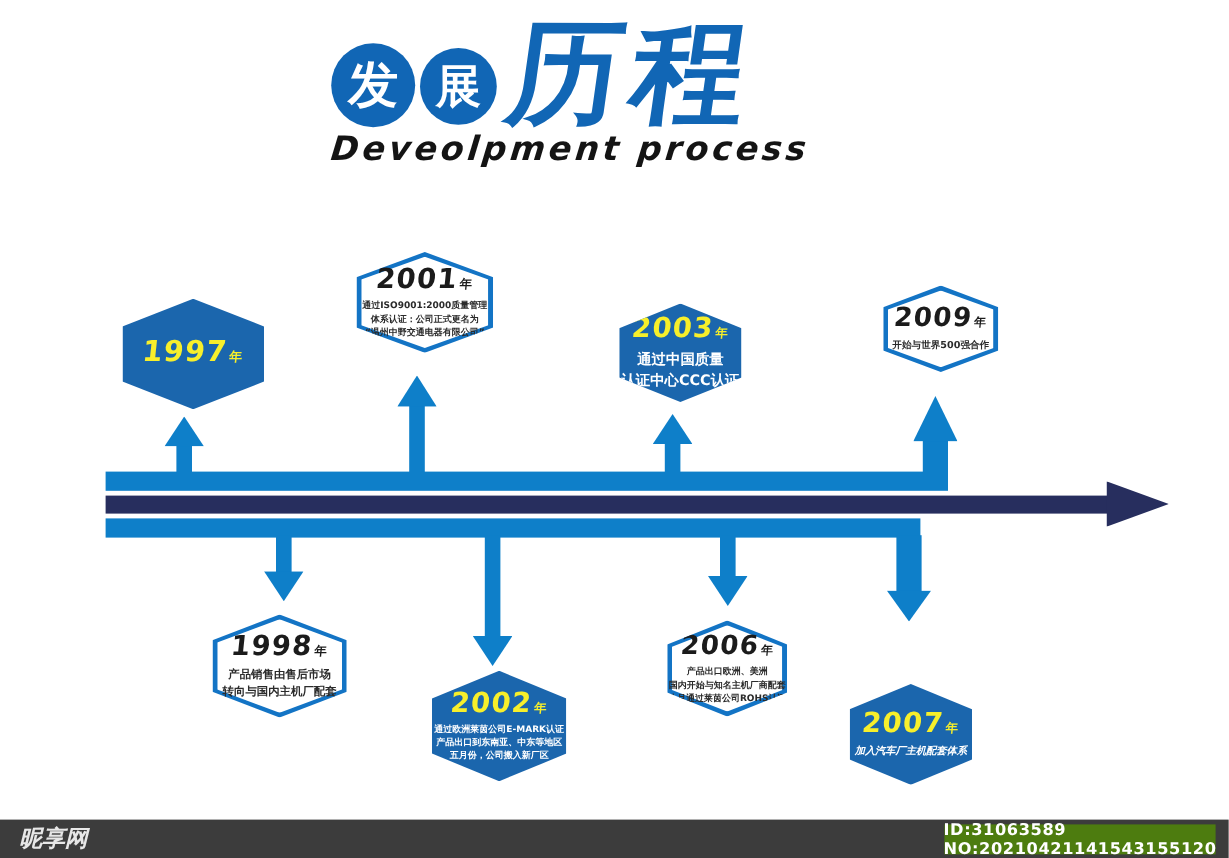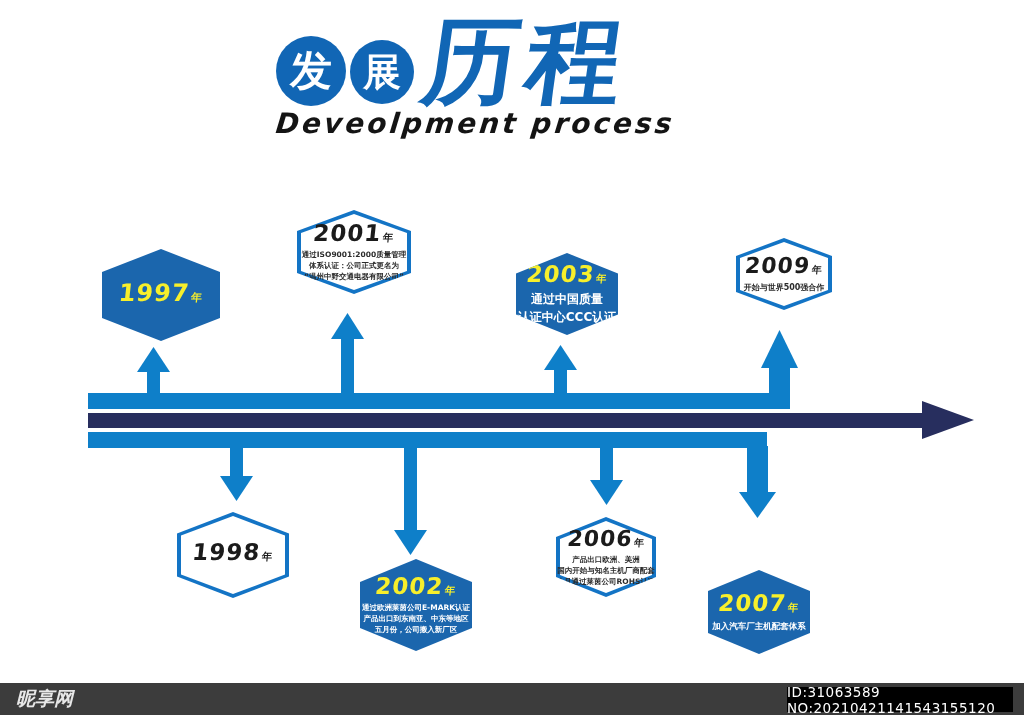--- a/index.html
+++ b/index.html
@@ -67,23 +67,24 @@
     position:absolute;left:0;top:683px;width:1024px;height:32px;
     background:#3c3c3c;
   }
   .wm-site{
     position:absolute;left:16px;top:686px;height:26px;
     color:rgba(255,255,255,0.88);font-weight:bold;font-size:19px;
     display:flex;align-items:center;gap:8px;font-style:italic;
   }
   .wm-id{
     position:absolute;left:787px;top:687px;width:226px;height:25px;
-    background:#000000;color:#ffffff;font-size:13.5px;
+    background:#4d7c0f;color:#ffffff;font-size:13.5px;
     display:flex;align-items:center;justify-content:center;
     letter-spacing:0.5px;
+    font-weight:bold;
   }
 </style>
 </head>
 <body>
 
 <div>
 
   <div class="title-badge" style="left:276px;top:36px;width:70px;height:70px;font-size:42px;">
     <span>发</span>
   </div>
@@ -167,20 +168,24 @@
       </div>
     </div>
   </div>
 
   <div class="hex outline" style="left:177px;top:512px;width:112px;height:86px;">
     <div class="hex-inner"></div>
     <div class="hex-content">
       <div class="hex-year" style="font-size:23px;">
         <span>1998</span><span class="year-suffix">年</span>
       </div>
+      <div style="font-size:9.5px;">
+        <div class="hex-line">产品销售由售后市场</div>
+        <div class="hex-line">转向与国内主机厂配套</div>
+      </div>
     </div>
   </div>
 
   <div class="hex filled" style="left:360px;top:559px;width:112px;height:92px;">
     <div class="hex-content">
       <div class="hex-year" style="font-size:23px;">
         <span>2002</span><span class="year-suffix">年</span>
       </div>
       <div style="font-size:7.5px;">
         <div class="hex-line">通过欧洲莱茵公司E-MARK认证</div>
@@ -202,21 +207,21 @@
         <div class="hex-line">八月通过莱茵公司ROHS认证</div>
       </div>
     </div>
   </div>
 
   <div class="hex filled" style="left:708px;top:570px;width:102px;height:84px;">
     <div class="hex-content">
       <div class="hex-year" style="font-size:23px;">
         <span>2007</span><span class="year-suffix">年</span>
       </div>
-      <div style="font-size:8.5px;">
+      <div style="font-size:8.5px;font-style:italic;">
         <div class="hex-line">加入汽车厂主机配套体系</div>
       </div>
     </div>
   </div>
 
   <div class="wm-bar"></div>
   <div class="wm-site">
     <span>昵享网</span>
   </div>
   <div class="wm-id">ID:31063589 NO:20210421141543155120</div>

